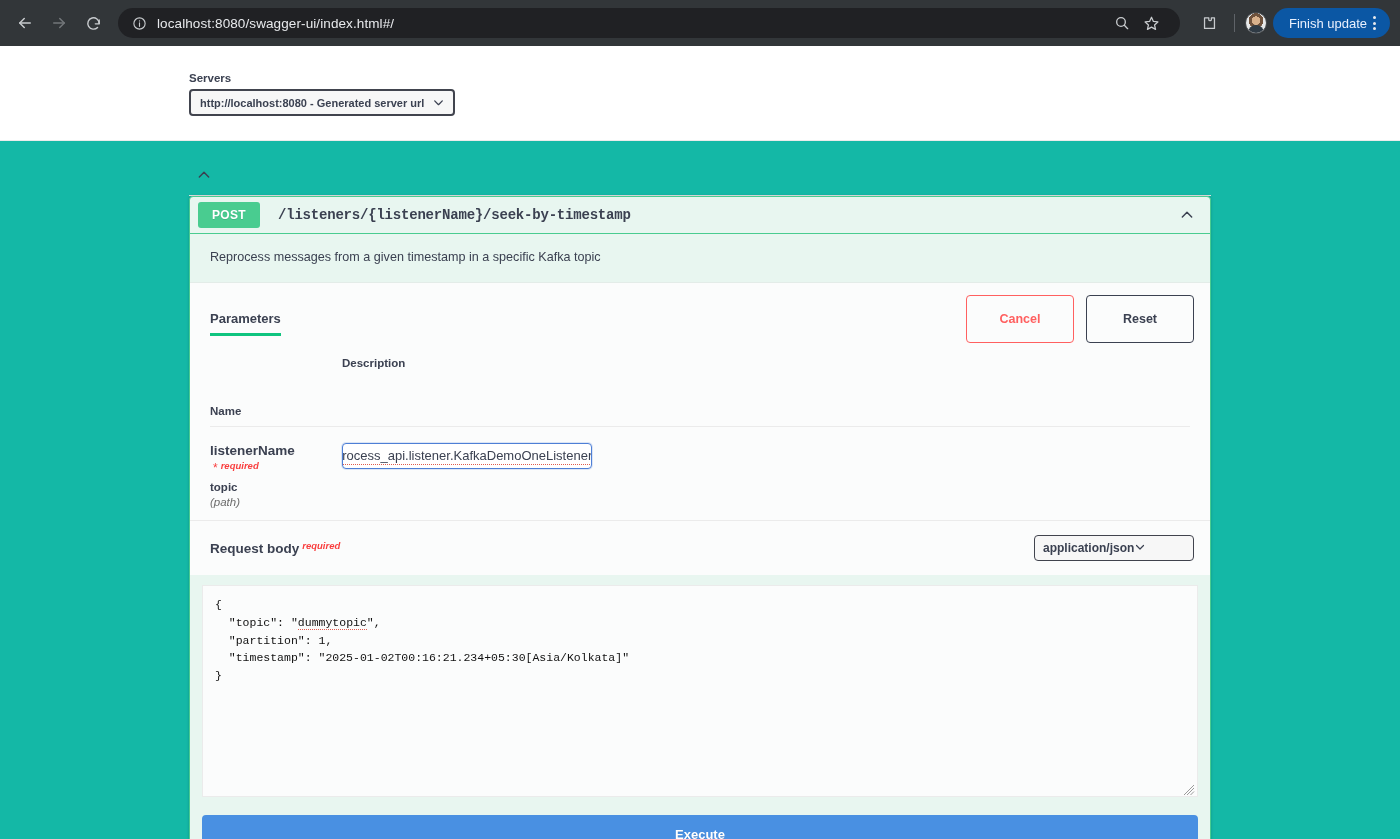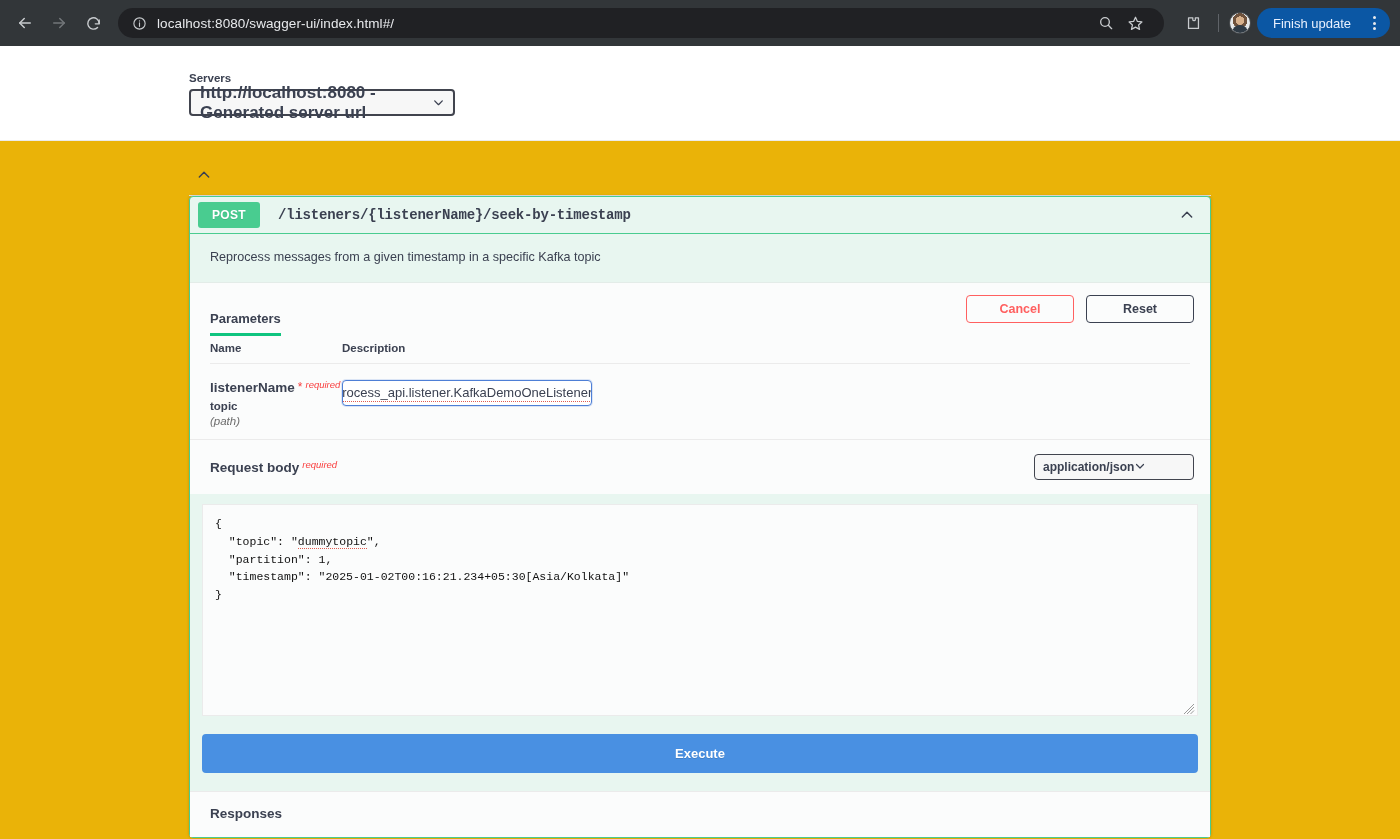--- a/index.html
+++ b/index.html
@@ -46,36 +46,36 @@
     background: radial-gradient(circle at 50% 38%, #d8b18c 0 26%, #6f523c 27% 46%, #e7e9ea 47% 100%);
     border: 1px solid #4a4d50; overflow:hidden; position:relative; flex:none;
   }
   .avatar:after{
     content:""; position:absolute; left:50%; top:58%; transform:translateX(-50%);
     width: 16px; height: 12px; border-radius: 8px 8px 0 0; background:#2f3a44;
   }
   .finish-update {
     background:#0b57a4; color:#e8f0fe; font-size: 13px; height: 30px;
     border-radius: 16px; display:flex; align-items:center; padding: 0 14px 0 16px;
-    gap: 22px; font-weight: 500; flex:none;
+    gap: 6px; font-weight: 500; flex:none;
   }
   .kebab { display:flex; flex-direction:column; gap:2.5px; align-items:center; }
   .kebab i { width:3px; height:3px; background:#e8eaed; border-radius:50%; display:block; }
 
   
-  .page { background:#eab308; height: calc(839px - 46px); overflow:hidden; }
+  .page { background:#14b8a6; height: calc(839px - 46px); overflow:hidden; }
   .servers-block {
     background:#ffffff; border-bottom: 1px solid #ebebeb; padding: 26px 0 24px 0;
   }
   .wrap { max-width: 1060px; margin: 0 auto; padding: 0 12px; }
   .servers-label { font-size: 11.5px; font-weight: 700; color:#3b4151; margin: 0 0 5px 7px; }
   .server-select {
     width: 266px; height: 27px; border: 2px solid #41444e; border-radius: 4px;
     background:#f7f7f7; display:flex; align-items:center; justify-content:space-between;
-    padding: 0 8px 0 9px; margin-left: 7px; font-size: 17px; font-weight: 700; color:#3b4151;
+    padding: 0 8px 0 9px; margin-left: 7px; font-size: 11px; font-weight: 700; color:#3b4151;
   }
   .server-select .chev { color:#3b4151; display:flex; }
 
   .section-title {
     font-size: 21px; font-weight: 700; color:#3b4151; letter-spacing: -0.2px;
     padding: 26px 0 12px 7px; display:flex; align-items:center; justify-content:space-between;
   }
   .section-title .collapse { padding-right: 16px; color:#3b4151; display:flex; }
   .tag-block { border-bottom: 1px solid #e4e4e4; margin: 0 7px; }
 
@@ -112,38 +112,38 @@
     font-size: 13px; font-weight: 700; color:#3b4151; padding-bottom: 10px;
     position:relative;
     margin-top:16px;
   }
   .tab.active:after {
     content:""; position:absolute; left:0; right:0; bottom:0; height: 3px; background:#0fc47f;
   }
   .tab-actions { display:flex; gap: 12px; padding-bottom: 8px; }
   .btn {
     font-size: 12.5px; font-weight: 700; border-radius: 4px; background: transparent;
-    padding: 6px 0; width: 108px; text-align:center;
+    padding: 16px 0; width: 108px; text-align:center;
   }
   .btn-cancel { border: 1.6px solid #ff6060; color:#ff6060; }
   .btn-reset  { border: 1.6px solid #3b4151; color:#3b4151; }
 
   .params-area { background:#fbfcfc; padding: 0 20px; }
   .params-head {
     display:flex; font-size: 11.5px; font-weight: 700; color:#3b4151;
     padding: 6px 0 9px 0; border-bottom: 1px solid #ebebeb;
   }
-  .col-name { width: 132px; flex:none; }
+  .col-name { width: 132px; flex:none;margin-top:48px; }
   .param-row { display:flex; padding: 14px 0 12px 0; }
   .param-name { width: 132px; flex:none; }
   .param-name .pn {
     font-size: 13.5px; font-weight: 700; color:#3b4151; display:inline-block;
   }
   .req-star { color:#f93e3e; font-size: 12px; padding-left: 3px; vertical-align: 1px;}
-  .req-text { color:#f93e3e; font-size: 9.5px; font-style: italic; font-weight: 400; padding-left: 3px; vertical-align: 4px;}
+  .req-text { color:#f93e3e; font-size: 9.5px; font-style: italic; font-weight: 700; padding-left: 3px; vertical-align: 4px;}
   .param-type { font-size: 11.5px; font-weight:700; color:#3b4151; margin-top: 4px; font-family:"Liberation Sans",sans-serif;}
   .param-in { font-size: 11.5px; font-style: italic; color:#6b6b6b; margin-top: 3px; }
   .param-input-cell { flex:1; padding-top: 2px; }
   .text-input {
     width: 250px; height: 26px; border: 1.6px solid #4e7fd6; border-radius: 4px;
     background:#fff; font-size: 13px; color:#3b4151; padding: 0 5px;
     display:flex; align-items:center; overflow:hidden; position:relative;
     box-shadow: 0 0 0 1px rgba(78,127,214,.18);
   }
   .text-input .val {

